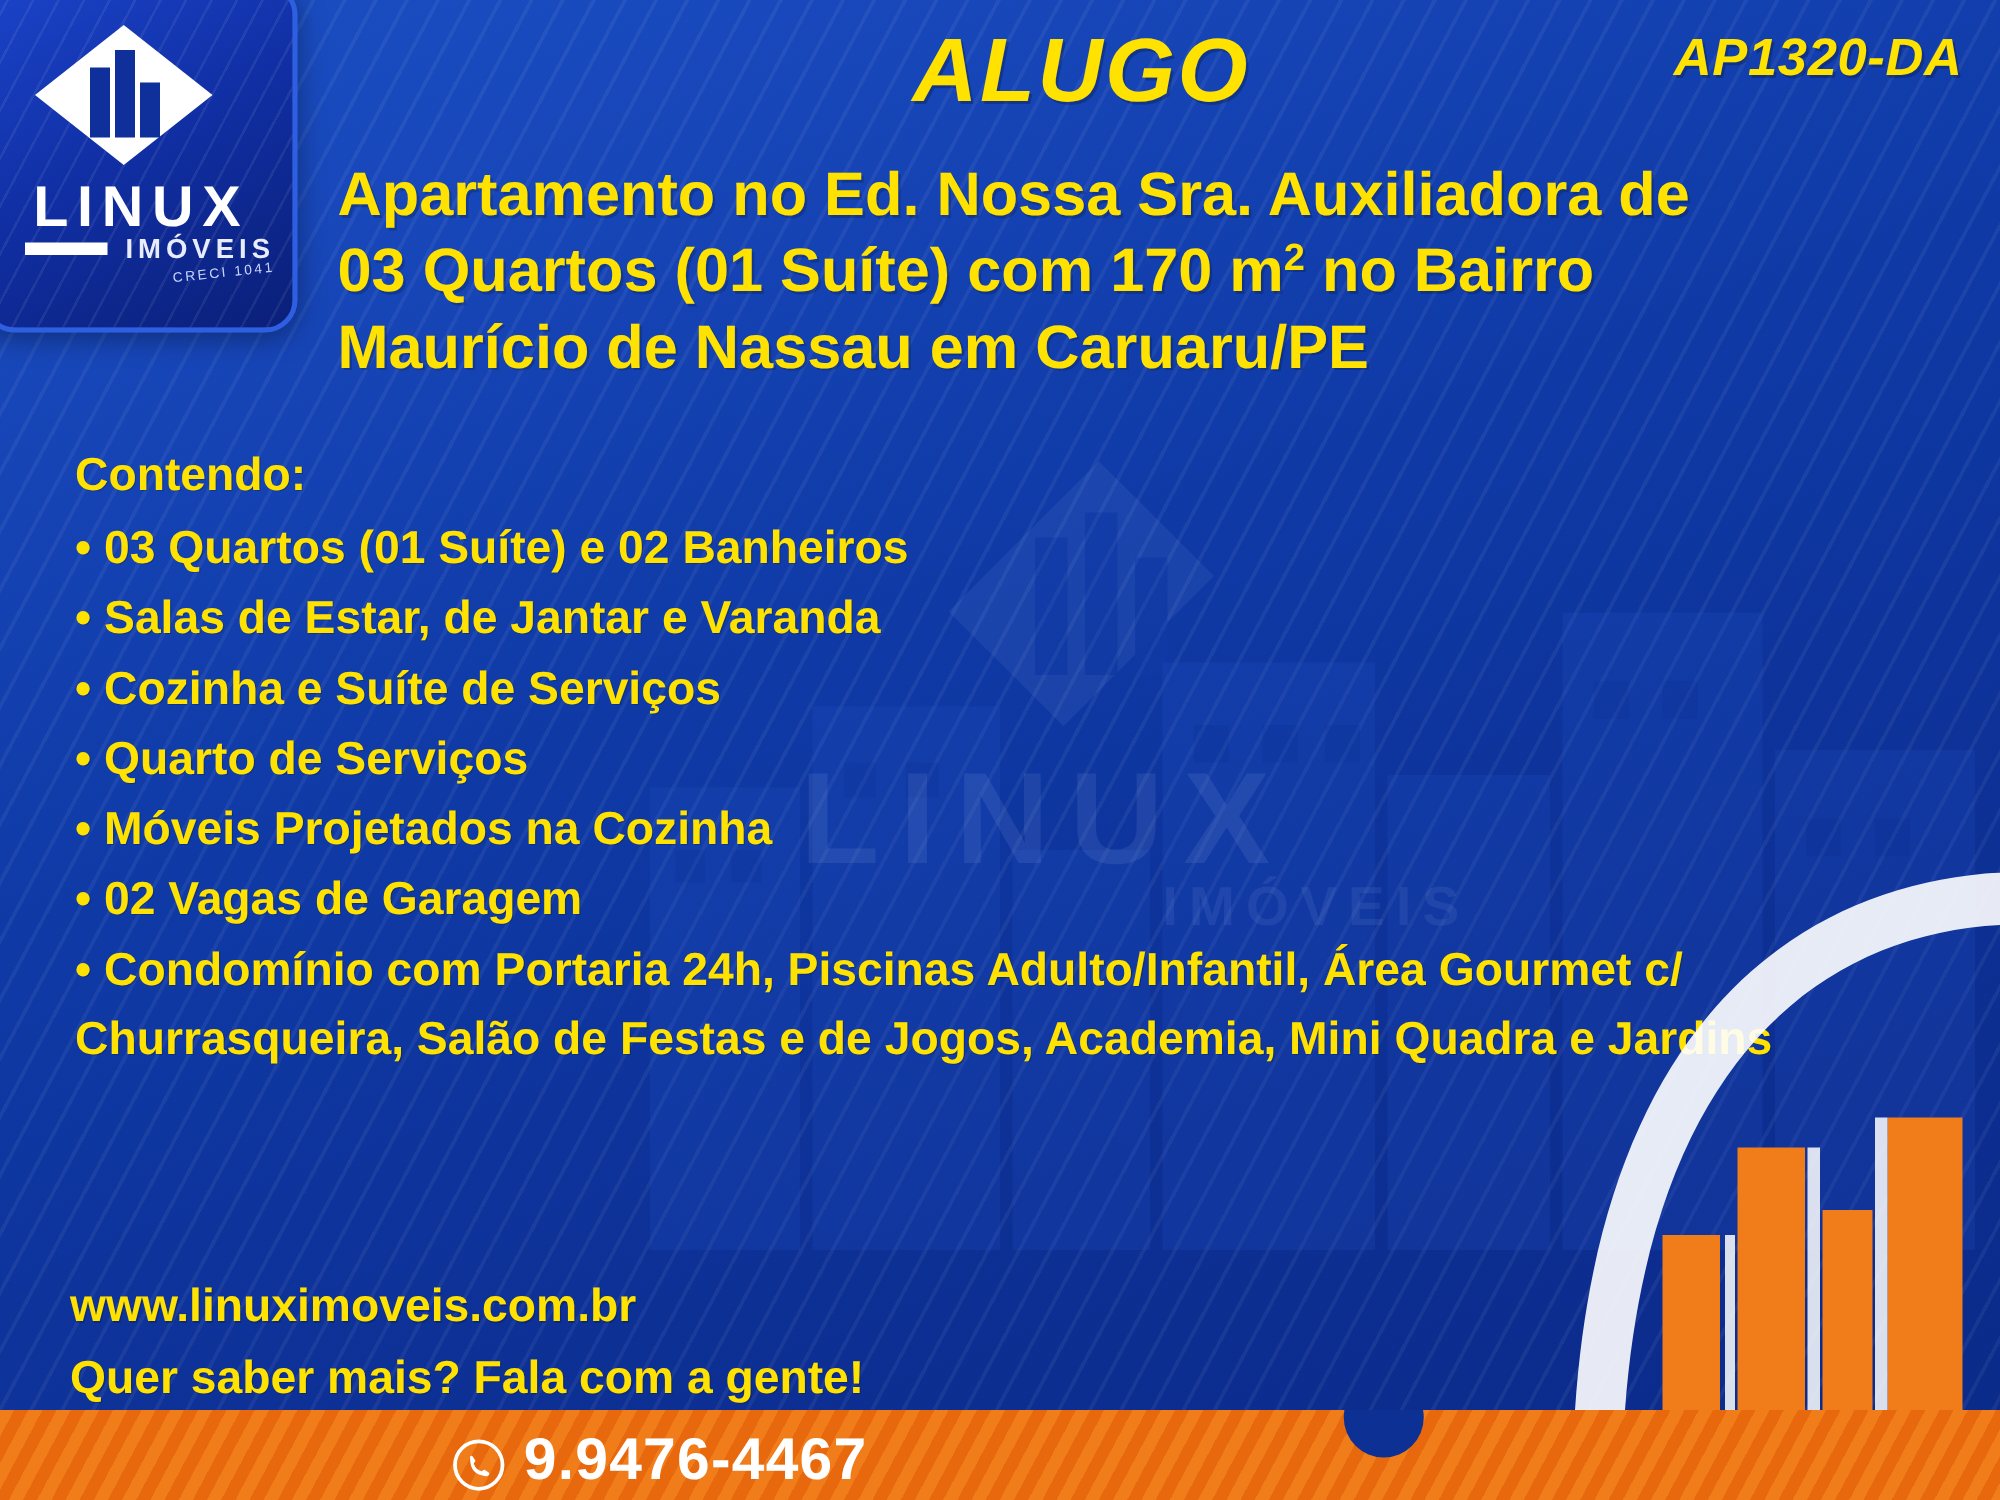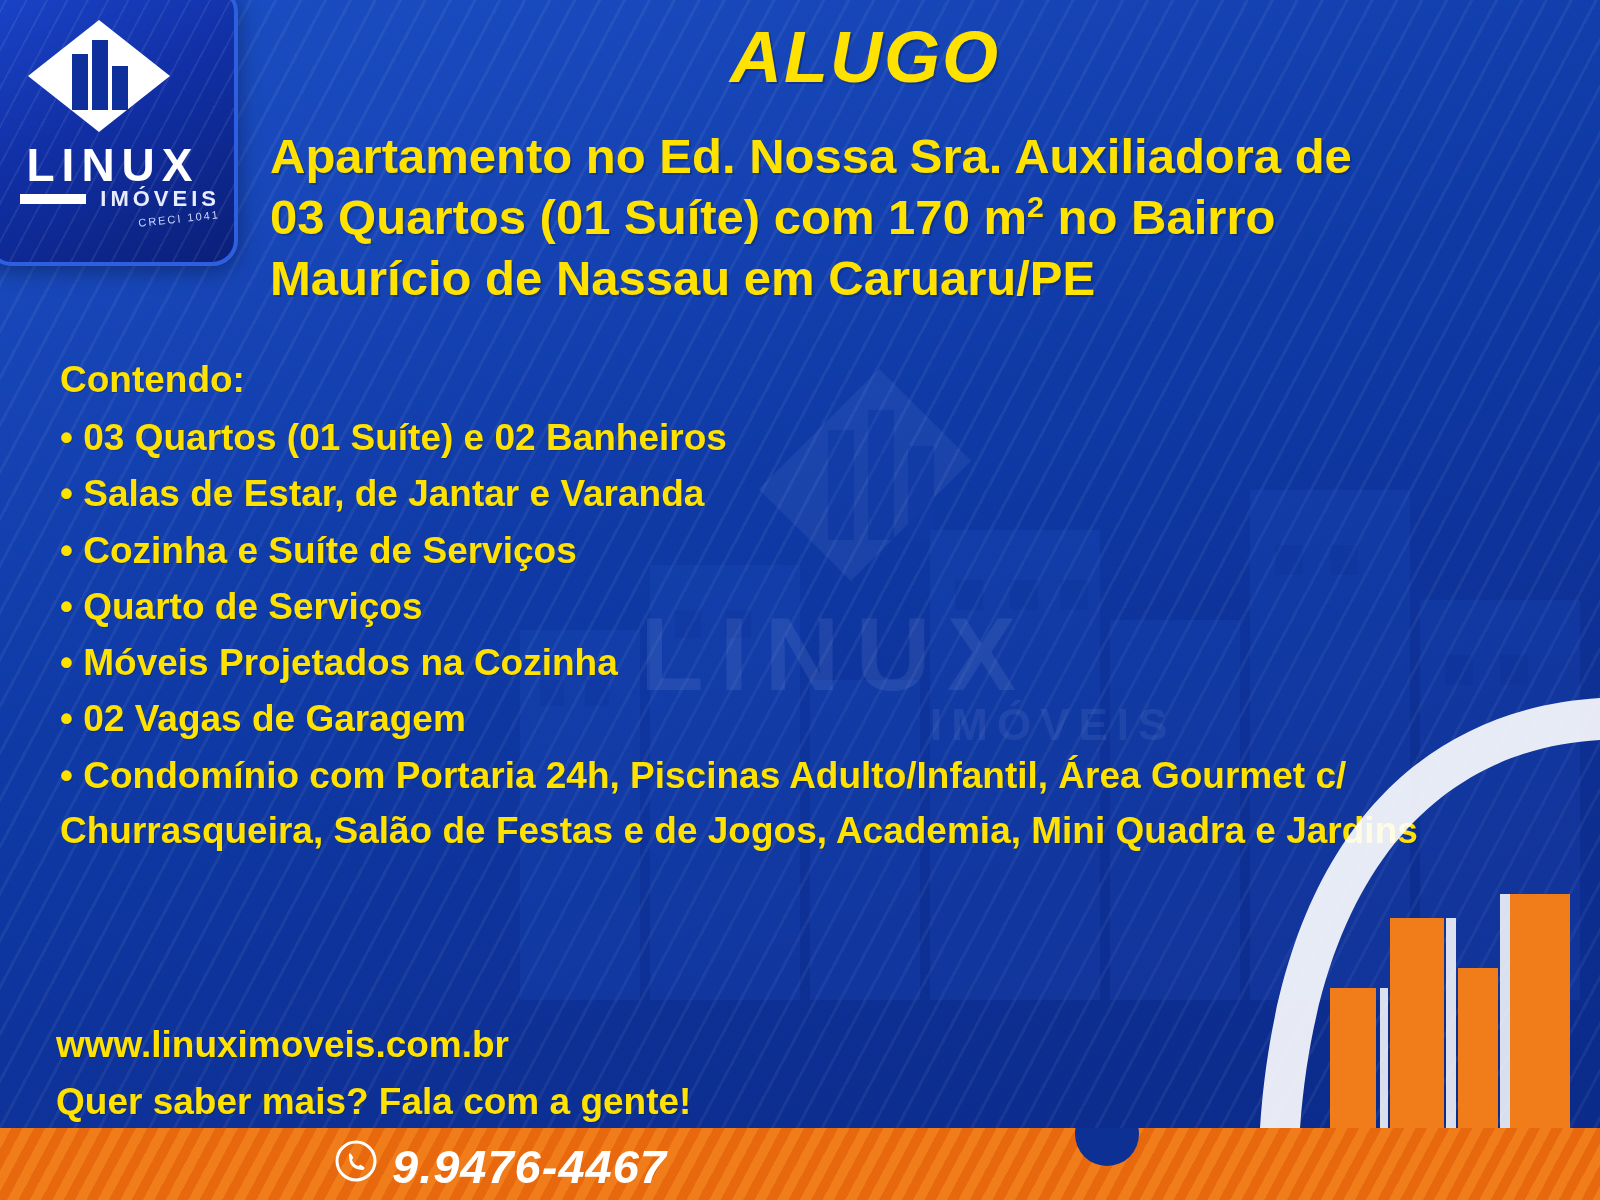--- a/index.html
+++ b/index.html
@@ -205,29 +205,28 @@
     position: absolute;
     left: 1075px;
     top: -26px;
     width: 64px;
     height: 64px;
     background: #0d3095;
     border-radius: 50%;
   }
   .phone {
     position: absolute;
-    left: 334px;
+    left: 361px;
     bottom: 6px;
     color: #ffffff;
     font-size: 47px;
     font-weight: 700;
-    font-style: italic;
     letter-spacing: 1px;
     display: flex;
-    align-items: flex-start;
+    align-items: flex-end;
     gap: 14px;
   }
   .wa-icon { display: inline-block; width: 44px; height: 44px; }
 
   
   .deco-buildings {
     position: absolute;
     right: 0;
     bottom: 72px;
     width: 420px;
@@ -298,20 +297,21 @@
         <rect x="88" y="48" width="16" height="44"></rect>
       </g>
     </svg>
     <div class="logo-word">LINUX</div>
     <div class="logo-sub-rule"></div>
     <div class="logo-sub">IMÓVEIS</div>
     <div class="logo-tag">CRECI 1041</div>
   </div>
 
   <div class="alugo">ALUGO</div>
+  <div class="code">AP1320-DA</div>
 
   <div class="title">
     <span>Apartamento no Ed. Nossa Sra. Auxiliadora de</span>
     <br>
     <span>03 Quartos (01 Suíte) com 170 m</span><sup>2</sup><span> no Bairro</span>
     <br>
     <span>Maurício de Nassau em Caruaru/PE</span>
   </div>
 
   <div class="body-block">

